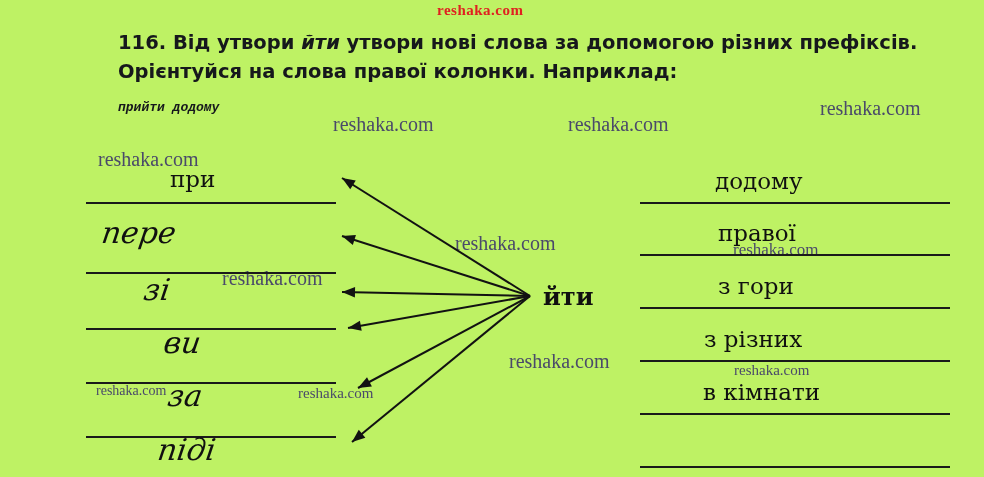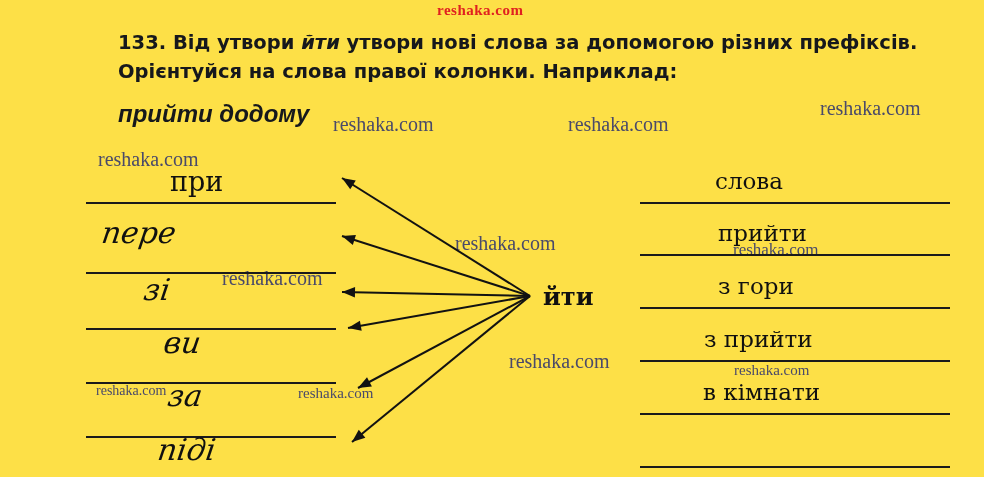--- a/index.html
+++ b/index.html
@@ -4,21 +4,21 @@
 <style>
   html, body {
     margin: 0;
     padding: 0;
     background: #ffffff;
   }
   #page {
     position: relative;
     width: 984px;
     height: 477px;
-    background: #fde047;
+    background: #bef264;
     overflow: hidden;
     font-family: "Liberation Sans", sans-serif;
     color: #111111;
   }
 
   
   .wm {
     position: absolute;
     font-family: "Liberation Serif", serif;
     color: #4a4a6a;
@@ -47,22 +47,22 @@
     font-family: "DejaVu Sans", sans-serif;
     font-weight: bold;
   }
   .task .ital {
     font-style: italic;
   }
   .example {
     position: absolute;
     left: 118px;
     top: 100px;
-    font-family: Liberation Sans, sans-serif;
-    font-size: 24px;
+    font-family: Liberation Mono, monospace;
+    font-size: 13px;
     font-weight: bold;
     font-style: italic;
     color: #16181c;
     white-space: nowrap;
   }
 
   
   .left-col {
     position: absolute;
     left: 86px;
@@ -82,21 +82,21 @@
     font-family: "DejaVu Serif", serif;
     font-style: italic;
     font-size: 30px;
     color: #101010;
     white-space: nowrap;
     transform: skewX(-8deg);
   }
   .print-prefix {
     position: absolute;
     font-family: "DejaVu Serif", serif;
-    font-size: 27px;
+    font-size: 23px;
     color: #101010;
     white-space: nowrap;
   }
 
   
   .center-word {
     position: absolute;
     left: 543px;
     top: 282px;
     font-family: "DejaVu Serif", serif;
@@ -152,21 +152,21 @@
       <div class="wm" style="left: 455px; top: 232px; font-size: 20px;">reshaka.com</div>
       <div class="wm" style="left: 733px; top: 240px; font-size: 17px;">reshaka.com</div>
       <div class="wm" style="left: 222px; top: 267px; font-size: 20px;">reshaka.com</div>
       <div class="wm" style="left: 509px; top: 350px; font-size: 20px;">reshaka.com</div>
       <div class="wm" style="left: 96px; top: 383px; font-size: 14px;">reshaka.com</div>
       <div class="wm" style="left: 298px; top: 385px; font-size: 15px;">reshaka.com</div>
       <div class="wm" style="left: 734px; top: 362px; font-size: 15px;">reshaka.com</div>
     </div>
 
   <div class="task">
-    <span class="num">133.</span>
+    <span class="num">116.</span>
     <span>Від утвори </span><span class="ital">йти</span><span> утвори нові слова за допомогою різних префіксів. Орієнтуйся на слова правої колонки. Наприклад:</span>
   </div>
   <div class="example">прийти додому</div>
 
   <div class="left-col" id="left-col">
       <div class="print-prefix" style="left: 84px; top: 6px;">при</div>
       <div class="rule" style="top: 42px;"></div>
       <div class="hand" style="left: 16px; top: 55px;">пере</div>
       <div class="rule" style="top: 112px;"></div>
       <div class="hand" style="left: 58px; top: 112px;">зі</div>
@@ -201,26 +201,26 @@
       </g>
       <g>
         <line x1="200" y1="136" x2="22" y2="282" stroke="#121212" stroke-width="2"></line>
         <polygon points="22,282 28.759139773575885,269.73973778741805 35.345625470445164,277.76983678771074" fill="#121212"></polygon>
       </g>
     </svg>
 
   <div class="center-word">йти</div>
 
   <div class="right-col" id="right-col">
-      <div class="rword" style="left: 75px; top: 8px;">слова</div>
+      <div class="rword" style="left: 75px; top: 8px;">додому</div>
       <div class="rrule" style="top: 42px;"></div>
-      <div class="rword" style="left: 78px; top: 60px;">прийти</div>
+      <div class="rword" style="left: 78px; top: 60px;">правої</div>
       <div class="rrule" style="top: 94px;"></div>
       <div class="rword" style="left: 78px; top: 113px;">з гори</div>
       <div class="rrule" style="top: 147px;"></div>
-      <div class="rword" style="left: 64px; top: 166px;">з прийти</div>
+      <div class="rword" style="left: 64px; top: 166px;">з різних</div>
       <div class="rrule" style="top: 200px;"></div>
       <div class="rword" style="left: 63px; top: 219px;">в кімнати</div>
       <div class="rrule" style="top: 253px;"></div>
       <div class="rrule" style="top: 306px;"></div>
     </div>
 
 </div>
 
 </body></html>

